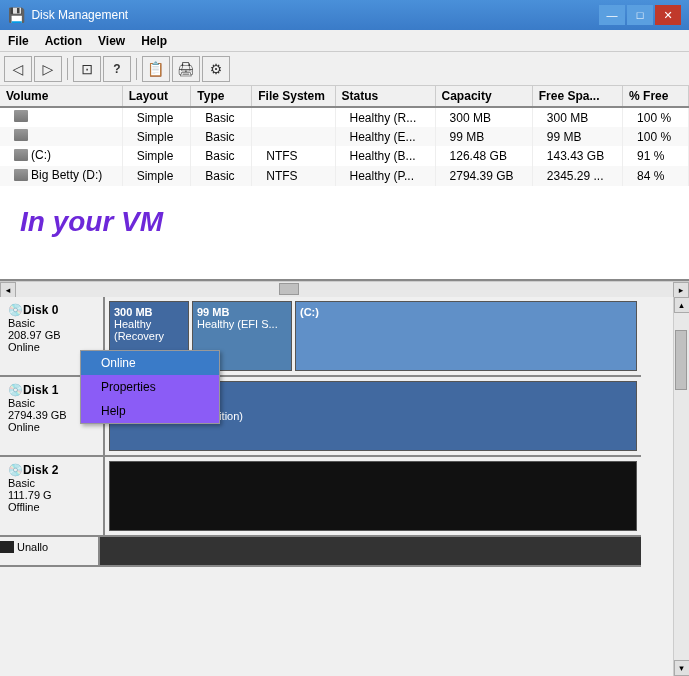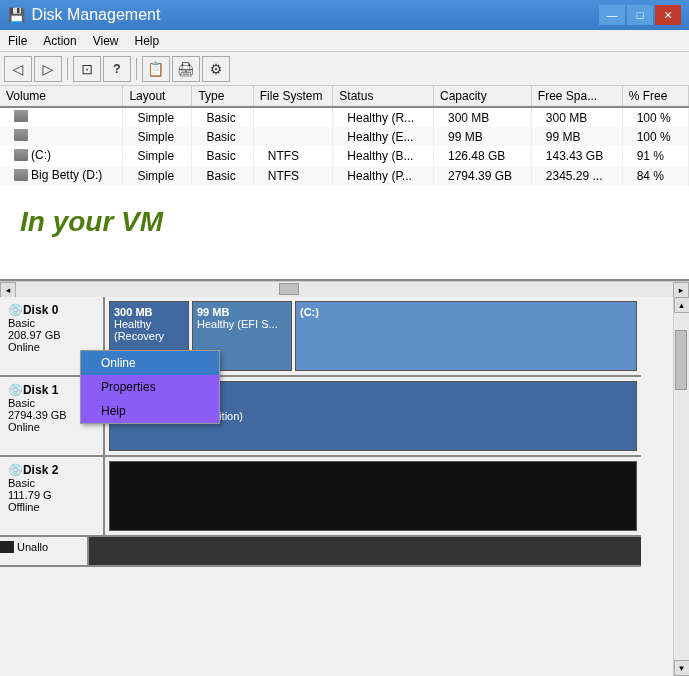--- a/index.html
+++ b/index.html
@@ -9,40 +9,41 @@
     .title-bar {
       background: linear-gradient(to bottom, #4a90d9, #3a7bc8);
       height: 30px;
       display: flex;
       align-items: center;
       justify-content: space-between;
       padding: 0 8px;
       color: white;
     }
     .title-bar-left { display: flex; align-items: center; gap: 6px; }
-    .title-bar-title { font-size: 16px; font-weight: normal; }
+    .title-bar-title { font-size: 12px; font-weight: normal; }
     .title-bar-controls { display: flex; gap: 2px; }
     .title-btn {
       width: 26px; height: 20px; background: #5a9fe0; border: none;
       color: white; font-size: 11px; cursor: pointer; display: flex; align-items: center; justify-content: center;
     }
     .title-btn.close { background: #c0392b; }
 
     
     .menu-bar {
       background: #f0f0f0;
       height: 22px;
       display: flex;
       align-items: center;
       border-bottom: 1px solid #ccc;
     }
     .menu-item {
       padding: 2px 8px;
       cursor: pointer;
       font-size: 12px;
+      font-weight: bold;
     }
 
     
     .toolbar {
       height: 34px;
       background: #f0f0f0;
       border-bottom: 1px solid #ccc;
       display: flex;
       align-items: center;
       padding: 2px 4px;
@@ -75,21 +76,21 @@
     .disk-table {
       width: 100%;
       border-collapse: collapse;
     }
     .disk-table th {
       background: #f0f0f0;
       border-right: 1px solid #ccc;
       border-bottom: 2px solid #888;
       padding: 3px 6px;
       text-align: left;
-      font-weight: normal;
+      font-weight: bold;
       font-size: 12px;
       white-space: nowrap;
       cursor: pointer;
     }
     .disk-table td {
       border-right: 1px solid #eee;
       padding: 2px 14px;
       font-size: 12px;
       white-space: nowrap;
     }
@@ -105,21 +106,21 @@
 
     
     .vm-text-area {
       flex: 1;
       background: white;
       display: flex;
       align-items: flex-start;
       padding: 20px;
     }
     .vm-text {
-      color: #4d7c0f;
+      color: #6d28d9;
       font-size: 28px;
       font-weight: bold;
       font-style: italic;
     }
 
     
     .h-scrollbar {
       height: 16px;
       background: #f0f0f0;
       border-top: 1px solid #ccc;
@@ -405,21 +406,21 @@
     </div>
     <div class="disk-type">Basic</div>
     <div class="disk-size">111.79 G</div>
     <div class="disk-status">Offline</div>
   </div>
           <div class="disk-partitions">
             <div style="flex: 1 1 0%; background: rgb(17, 17, 17); border: 1px solid rgb(85, 85, 85); display: flex; align-items: center;"></div>
           </div>
         </div>
         <div style="display: flex; min-height: 30px; border-bottom: 2px solid rgb(136, 136, 136); background: rgb(240, 240, 240);">
-          <div style="width: 89px; flex-shrink: 0; padding: 4px 0; border-right: 2px solid rgb(136, 136, 136);">
+          <div style="width: 100px; flex-shrink: 0; padding: 4px 0; border-right: 2px solid rgb(136, 136, 136);">
             <div style="font-size:11px; display:flex; align-items:center; gap:3px;"><span style="width:14px;height:12px;background:#222;display:inline-block;"></span>Unallo</div>
           </div>
           <div style="flex: 1 1 0%; background: rgb(51, 51, 51);"></div>
         </div>
       </div>
     <div class="v-scrollbar">
       <div class="v-scroll-btn">▴</div>
       <div class="v-scroll-track">
         <div class="v-scroll-thumb"></div>
       </div>

